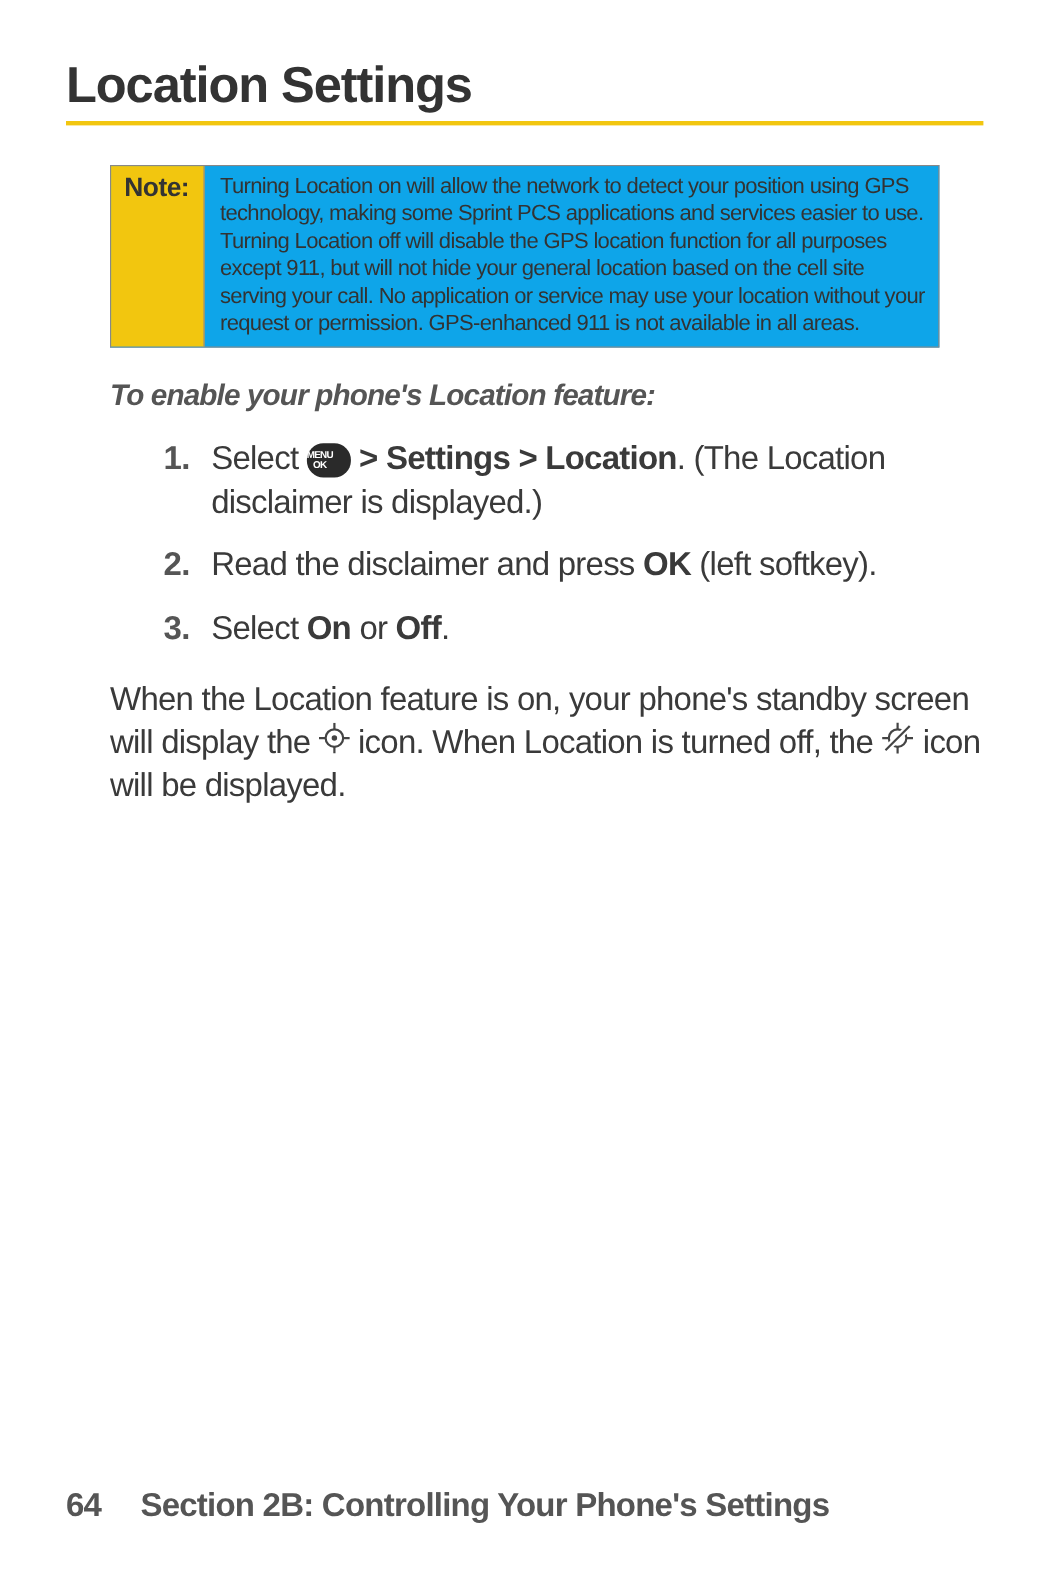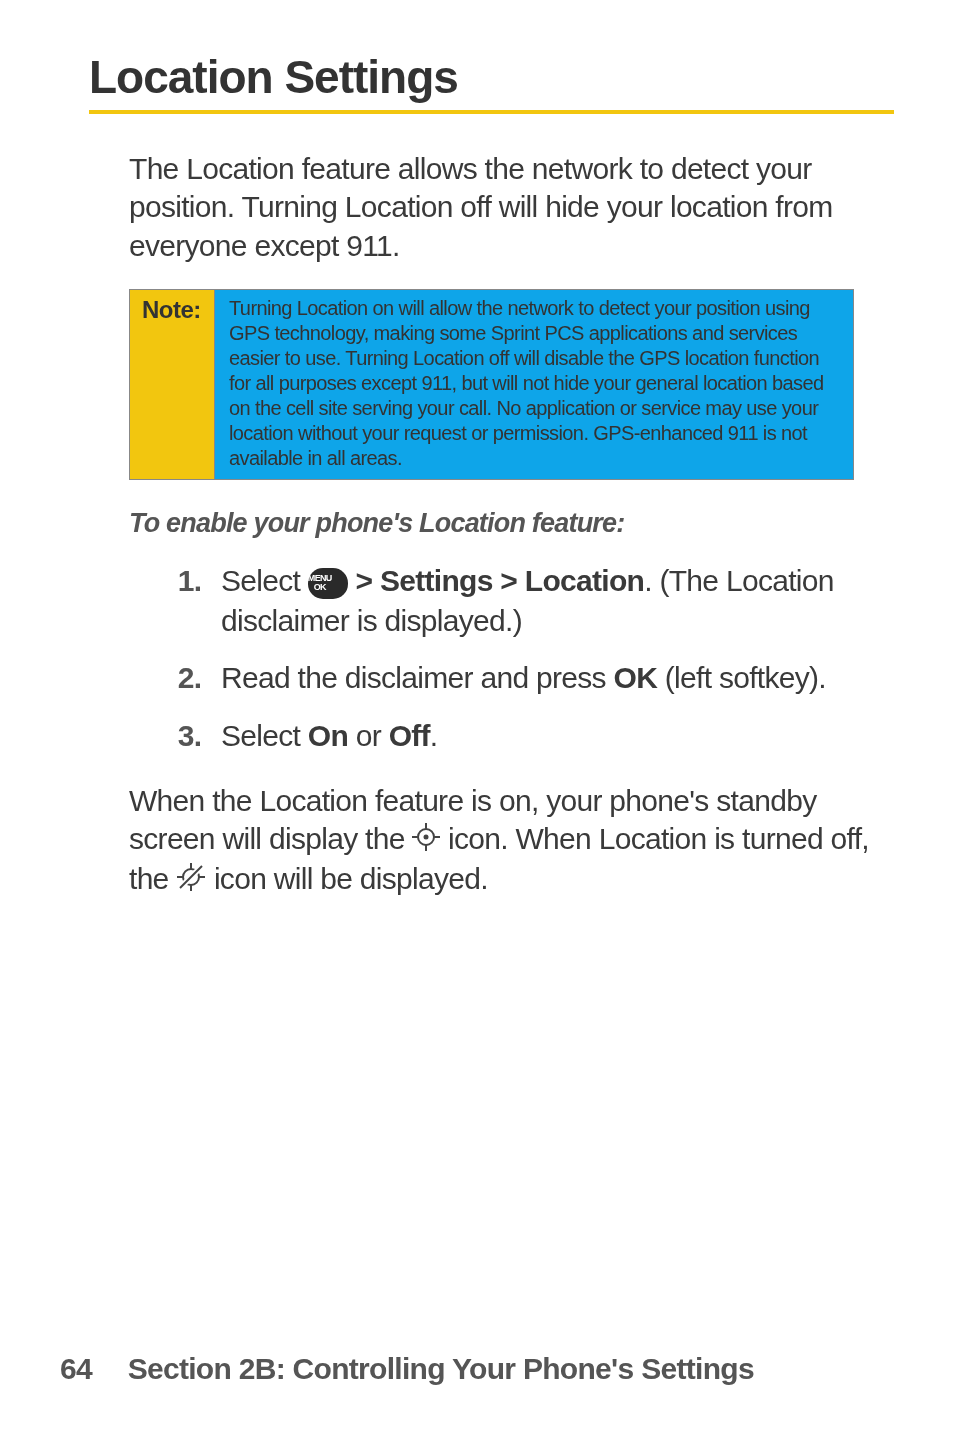--- a/index.html
+++ b/index.html
@@ -7,21 +7,21 @@
     padding: 0;
     width: 954px;
     height: 1431px;
     background: #ffffff;
     font-family: "Segoe UI", "Helvetica Neue", Arial, sans-serif;
     color: #3a3a3a;
     letter-spacing: -0.5px;
   }
   .page {
     box-sizing: border-box;
-    padding: 50px 60px 40px 89px;
+    padding: 50px 60px 40px 60px;
     width: 100%;
     height: 100%;
     position: relative;
   }
   .heading {
     font-size: 46px;
     font-weight: 700;
     color: #333;
     margin: 0 0 6px 0;
     letter-spacing: -1px;
@@ -124,21 +124,20 @@
     width: 60px;
   }
 </style>
 </head>
 <body>
 
 <div class="page">
   <h1 class="heading">Location Settings</h1>
   <div class="rule"></div>
 
-  <p class="body-para">The Location feature allows the network to detect your position. Turning Location off will hide your location from everyone except 911.</p>
 
   <div class="note-box">
     <div class="note-label">Note:</div>
     <div class="note-text">Turning Location on will allow the network to detect your position using GPS technology, making some Sprint PCS applications and services easier to use. Turning Location off will disable the GPS location function for all purposes except 911, but will not hide your general location based on the cell site serving your call. No application or service may use your location without your request or permission. GPS-enhanced 911 is not available in all areas.</div>
   </div>
 
   <div class="sub-heading">To enable your phone's Location feature:</div>
 
   <ol class="steps">
     <li>

